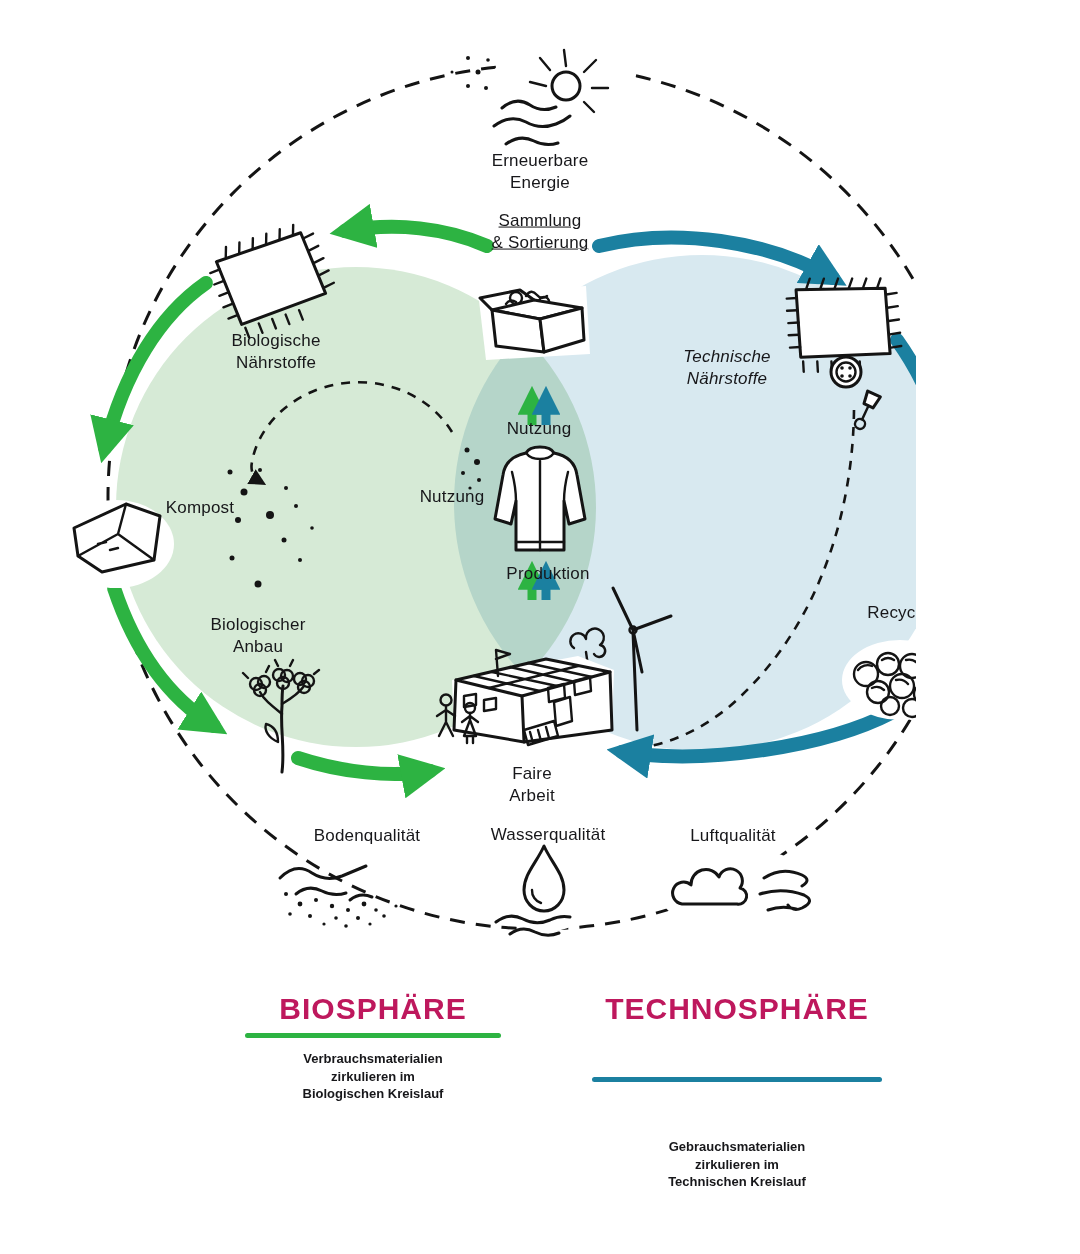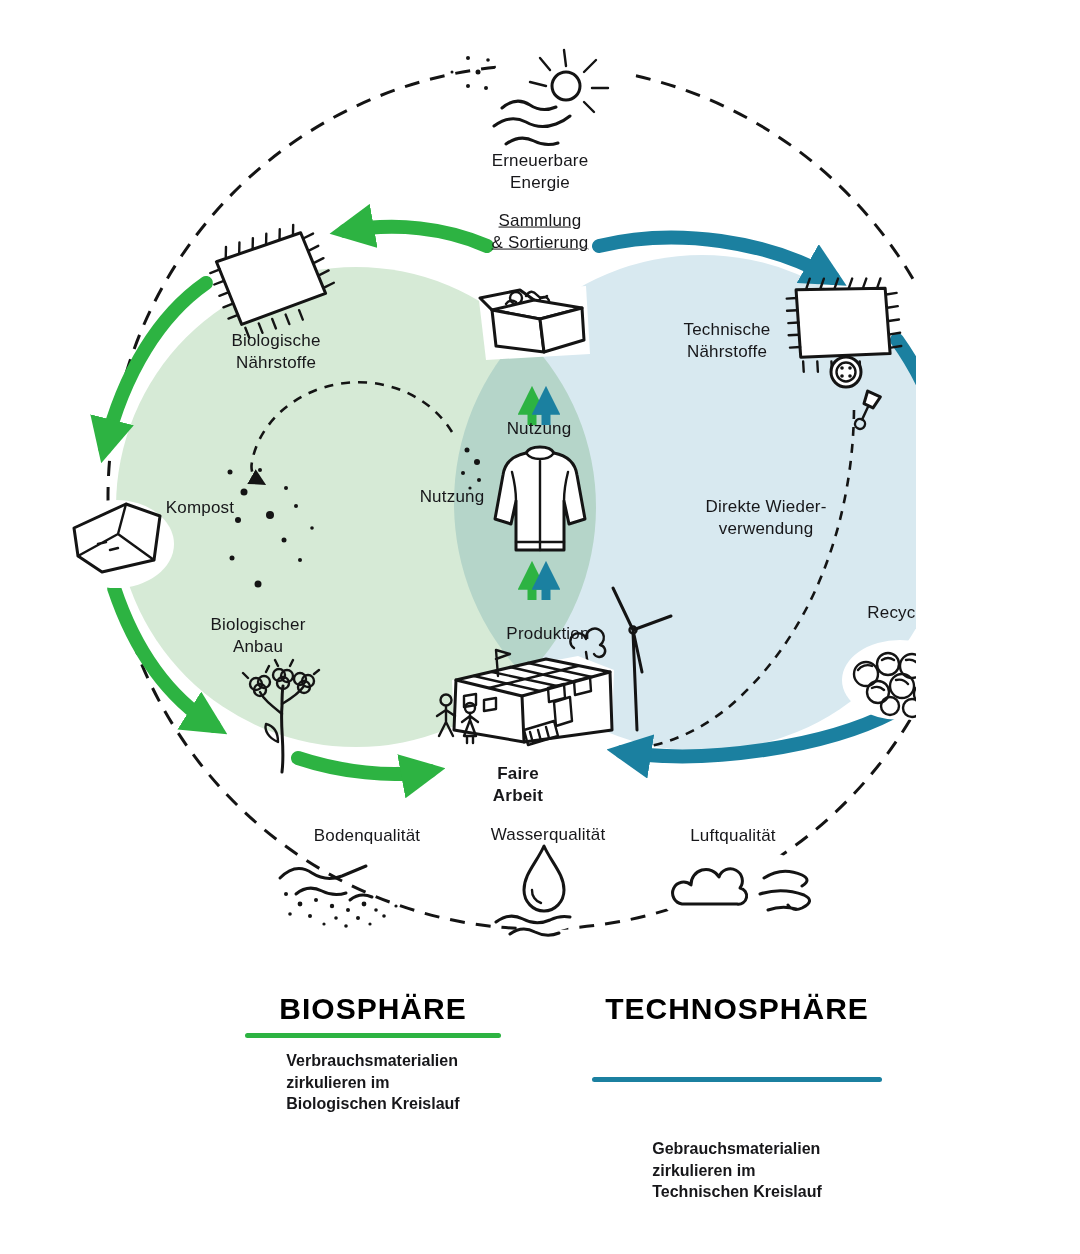--- a/index.html
+++ b/index.html
@@ -14,25 +14,25 @@
   .whitefill{fill:#fff;stroke:none;}
   .dots{fill:#141414;stroke:none;}
   .arrow-green{stroke:#2db342;stroke-width:14;fill:none;stroke-linecap:round;}
   .arrow-teal{stroke:#1b80a0;stroke-width:14;fill:none;stroke-linecap:round;}
   .arrow-sm-green{stroke:#2db342;stroke-width:9;fill:none;}
   .arrow-sm-teal{stroke:#1b80a0;stroke-width:9;fill:none;}
   .dashed-arc{stroke:#141414;stroke-width:2.6;fill:none;stroke-dasharray:9 8;}
   .label{position:absolute;transform:translate(-50%,-50%);text-align:center;
          font-size:17px;line-height:1.32;letter-spacing:.2px;white-space:pre-line;font-weight:500;}
   .legend-block{position:absolute;transform:translateX(-50%);display:flex;flex-direction:column;align-items:center;}
-  .legend-title{font-size:30px;font-weight:700;letter-spacing:1px;color:#000000;}
+  .legend-title{font-size:30px;font-weight:700;letter-spacing:1px;color:#be185d;}
   .legend-bar{height:5px;border-radius:3px;margin-top:7px;margin-bottom:12px;}
   .legend-bar.green{background:#2db342;width:256px;}
   .legend-bar.teal{background:#1b80a0;width:290px;}
-  .legend-desc{font-size:16px;font-weight:700;line-height:1.35;white-space:pre-line;}
+  .legend-desc{font-size:13px;font-weight:700;line-height:1.35;white-space:pre-line;text-align:center;}
 </style>
 </head>
 <body>
 
 <div class="stage">
 
 <svg width="1080" height="1254" viewBox="0 0 1080 1254">
   <defs>
     <marker id="mg" markerWidth="3.2" markerHeight="3.2" viewBox="0 0 10 10" refX="6.5" refY="5" orient="auto">
       <path d="M0 0 L10 5 L0 10 Z" fill="#2db342"></path>
@@ -252,32 +252,30 @@
     <path class="doodle" d="M96 30 q18 -12 38 -3 q10 5 0 11 M92 46 q22 -7 44 1 q12 6 -2 13 q-9 4 -14 -3 M100 62 q14 -5 28 -1"></path>
   </g>
 </svg>
 
 <div class="label" style="left:540px;top:172px;">Erneuerbare
 Energie</div>
 <div class="label" style="left:540px;top:232px;text-decoration:underline;">Sammlung
 &amp; Sortierung</div>
 <div class="label" style="left:276px;top:352px;">Biologische
 Nährstoffe</div>
-<div class="label" style="left:727px;top:341px;">Technische
+<div class="label" style="left:727px;top:368px;font-style:italic;">Technische
 Nährstoffe</div>
 <div class="label" style="left:539px;top:429px;">Nutzung</div>
 <div class="label" style="left:200px;top:508px;">Kompost</div>
 <div class="label" style="left:452px;top:497px;">Nutzung</div>
-<div class="label" style="left:766px;top:518px;">Direkte Wieder-
-verwendung</div>
-<div class="label" style="left:548px;top:634px;">Produktion</div>
+<div class="label" style="left:548px;top:574px;">Produktion</div>
 <div class="label" style="left:885px;top:613px;margin-left:20px;">Recycling</div>
 <div class="label" style="left:258px;top:636px;">Biologischer
 Anbau</div>
-<div class="label" style="left:518px;top:785px;font-weight:bold;">Faire
+<div class="label" style="left:532px;top:785px;">Faire
 Arbeit</div>
 <div class="label" style="left:342px;top:836px;margin-left:25px;">Bodenqualität</div>
 <div class="label" style="left:548px;top:835px;">Wasserqualität</div>
 <div class="label" style="left:733px;top:836px;">Luftqualität</div>
 
 <div class="legend-block" style="left:373px;top:992px;">
   <div class="legend-title">BIOSPHÄRE</div>
   <div class="legend-bar green"></div>
   <div class="legend-desc">Verbrauchsmaterialien
 zirkulieren im

